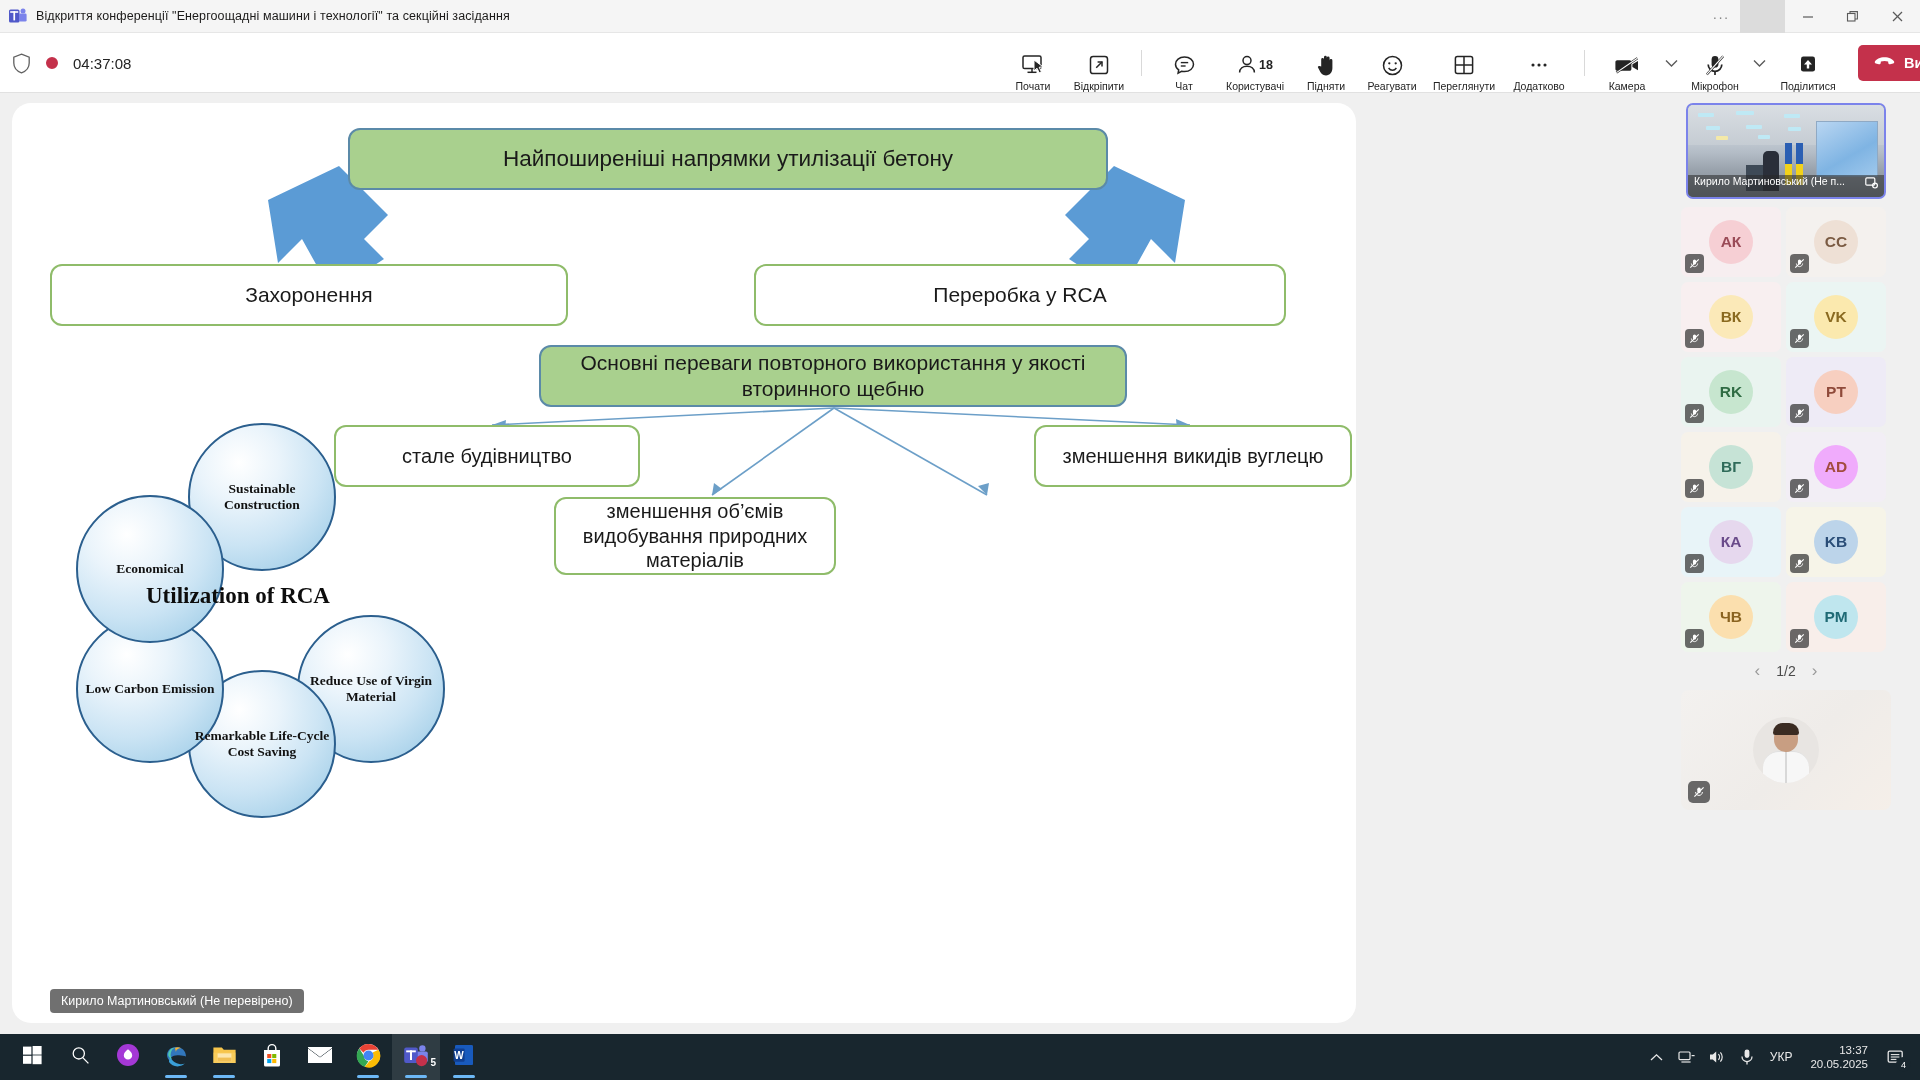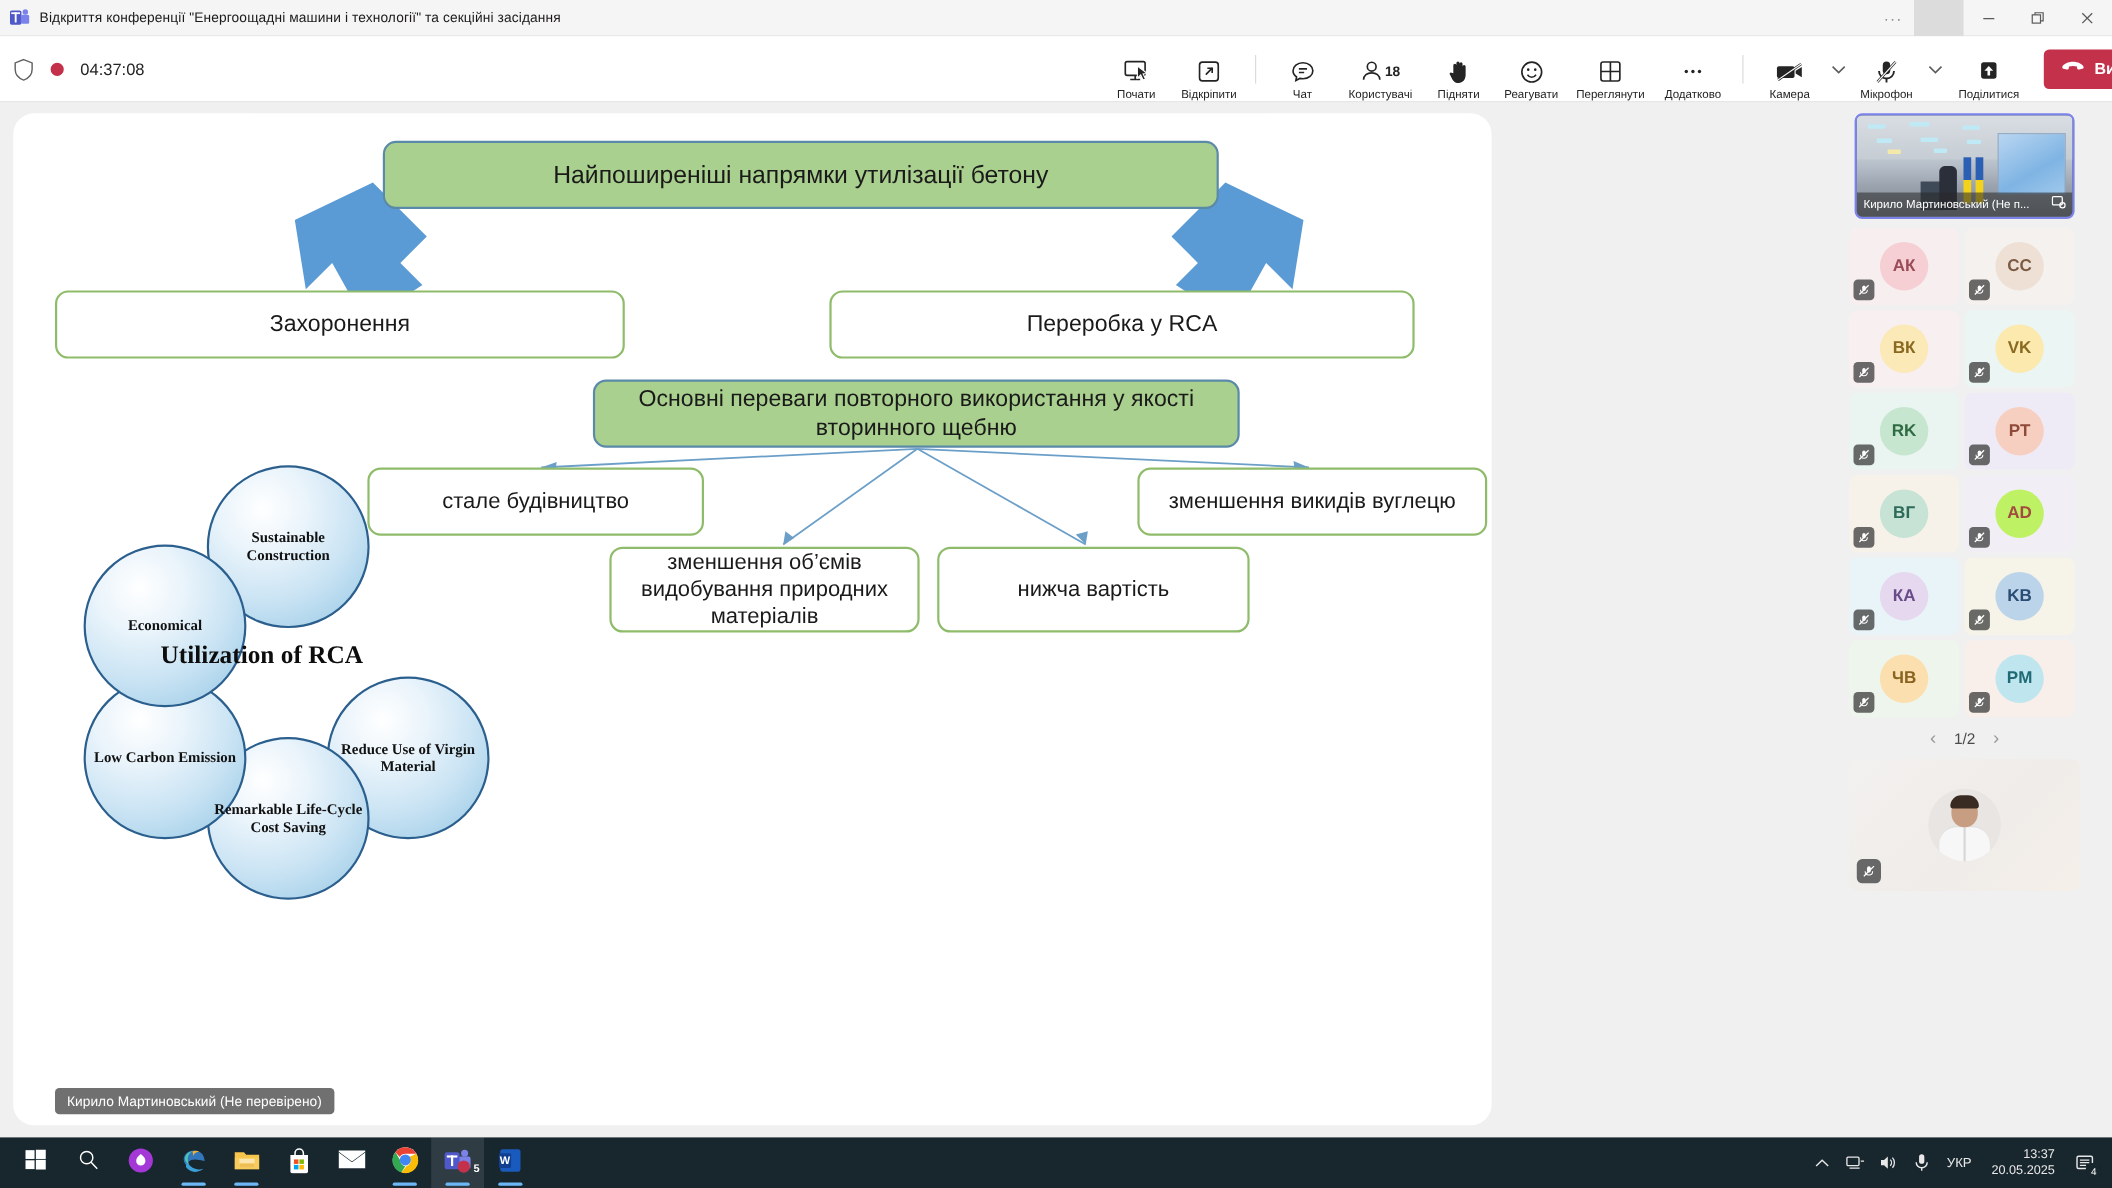--- a/index.html
+++ b/index.html
@@ -102,21 +102,21 @@
     background:linear-gradient(180deg,#d9dee3,#c5ccd3); }
   #selfvid .lamp { position:absolute; background:#bfe9f5; height:4px; border-radius:1px; }
   #selfvid .flag1,#selfvid .flag2 { position:absolute; bottom:12px; width:7px; height:42px; }
   #selfvid .flag1 { left:97px; background:linear-gradient(180deg,#2b5fb3 0 50%,#f2d21a 50% 100%); }
   #selfvid .flag2 { left:108px; background:linear-gradient(180deg,#2b5fb3 0 50%,#f2d21a 50% 100%); }
   #selfvid .person { position:absolute; left:75px; bottom:6px; width:16px; height:40px;
     background:#2a2f3a; border-radius:5px 5px 0 0; }
   #selfvid .podium { position:absolute; left:58px; bottom:6px; width:22px; height:26px;
     background:#3e4a57; }
   #selfvid .namebar { position:absolute; left:0; right:0; bottom:0; height:22px;
-    background:rgba(40,40,40,.55); display:flex; align-items:center;
+    background:rgba(40,40,40,.55); display:flex; 
     padding:0 6px; gap:4px; }
   #selfvid .namebar .nm { color:#fff; font-size:10.5px; white-space:nowrap;
     overflow:hidden; text-overflow:ellipsis; flex:1; }
 
   #tiles { width:210px; margin:8px auto 0; display:flex; flex-wrap:wrap; gap:5px; }
   .ptile { position:relative; width:100px; height:70px; border-radius:7px;
     display:flex; align-items:center; justify-content:center; overflow:hidden; }
   .ptile .av { width:44px; height:44px; border-radius:50%; display:flex;
     align-items:center; justify-content:center; font-size:15.5px; font-weight:600; }
   .ptile .mute { position:absolute; left:4px; bottom:4px; width:19px; height:19px;
@@ -407,23 +407,20 @@
     <div class="box green" id="b-adv">
       <span>Основні переваги повторного використання у якості вторинного щебню</span>
     </div>
 
     <div class="box" id="b-a1">
       <span>стале будівництво</span>
     </div>
     <div class="box" id="b-a2">
       <span>зменшення об’ємів видобування природних матеріалів</span>
     </div>
-    <div class="box" id="b-a3">
-      <span>нижча вартість</span>
-    </div>
     <div class="box" id="b-a4">
       <span>зменшення викидів вуглецю</span>
     </div>
 
     <div id="rca">
       <div class="bub" style="left:128px; top:0;    width:148px; height:148px;">
         <span>Sustainable Construction</span>
       </div>
       <div class="bub" style="left:237px; top:192px;width:148px; height:148px;">
         <span>Reduce Use of Virgin Material</span>
@@ -539,21 +536,21 @@
           <div class="av" style="background: rgb(198, 227, 214); color: rgb(47, 107, 90);">ВГ</div>
           <div class="mute">
             <svg width="11" height="11" viewBox="0 0 12 12">
               <rect x="4.3" y="1.6" width="3.4" height="5.6" rx="1.7" fill="#fff"></rect>
               <path d="M2.6 6 c0 1.9 1.5 3.4 3.4 3.4 s3.4-1.5 3.4-3.4" fill="none" stroke="#fff" stroke-width="1"></path>
               <line x1="1.4" y1="10.6" x2="10.6" y2="1.4" stroke="#fff" stroke-width="1.2"></line>
             </svg>
           </div>
         </div>
         <div class="ptile" style="background: rgb(242, 238, 245);">
-          <div class="av" style="background: #bef264; color: rgb(162, 75, 62);">AD</div>
+          <div class="av" style="background: #f0abfc; color: rgb(162, 75, 62);">AD</div>
           <div class="mute">
             <svg width="11" height="11" viewBox="0 0 12 12">
               <rect x="4.3" y="1.6" width="3.4" height="5.6" rx="1.7" fill="#fff"></rect>
               <path d="M2.6 6 c0 1.9 1.5 3.4 3.4 3.4 s3.4-1.5 3.4-3.4" fill="none" stroke="#fff" stroke-width="1"></path>
               <line x1="1.4" y1="10.6" x2="10.6" y2="1.4" stroke="#fff" stroke-width="1.2"></line>
             </svg>
           </div>
         </div>
         <div class="ptile" style="background: rgb(232, 244, 248);">
           <div class="av" style="background: rgb(230, 216, 238); color: rgb(106, 75, 138);">КА</div>

